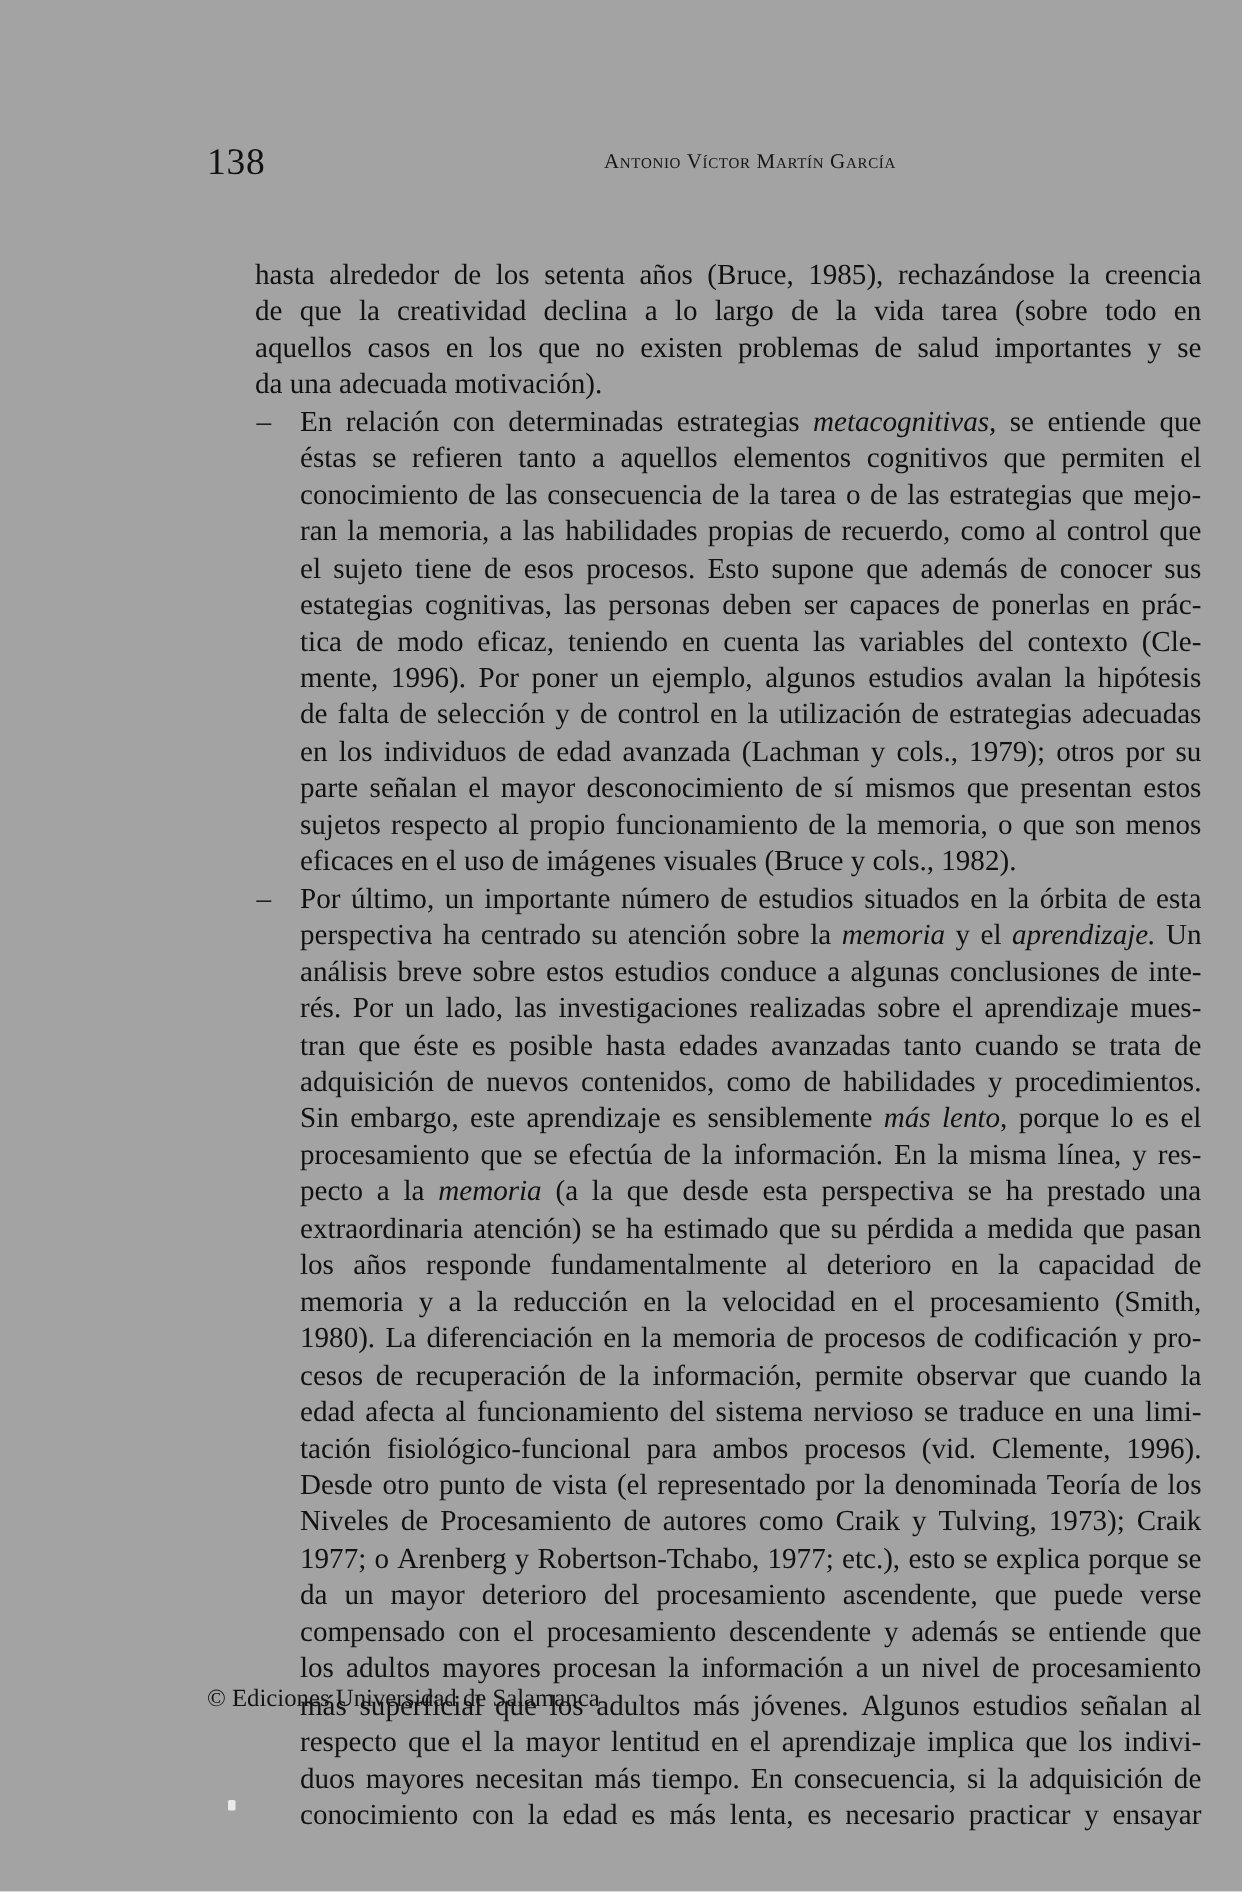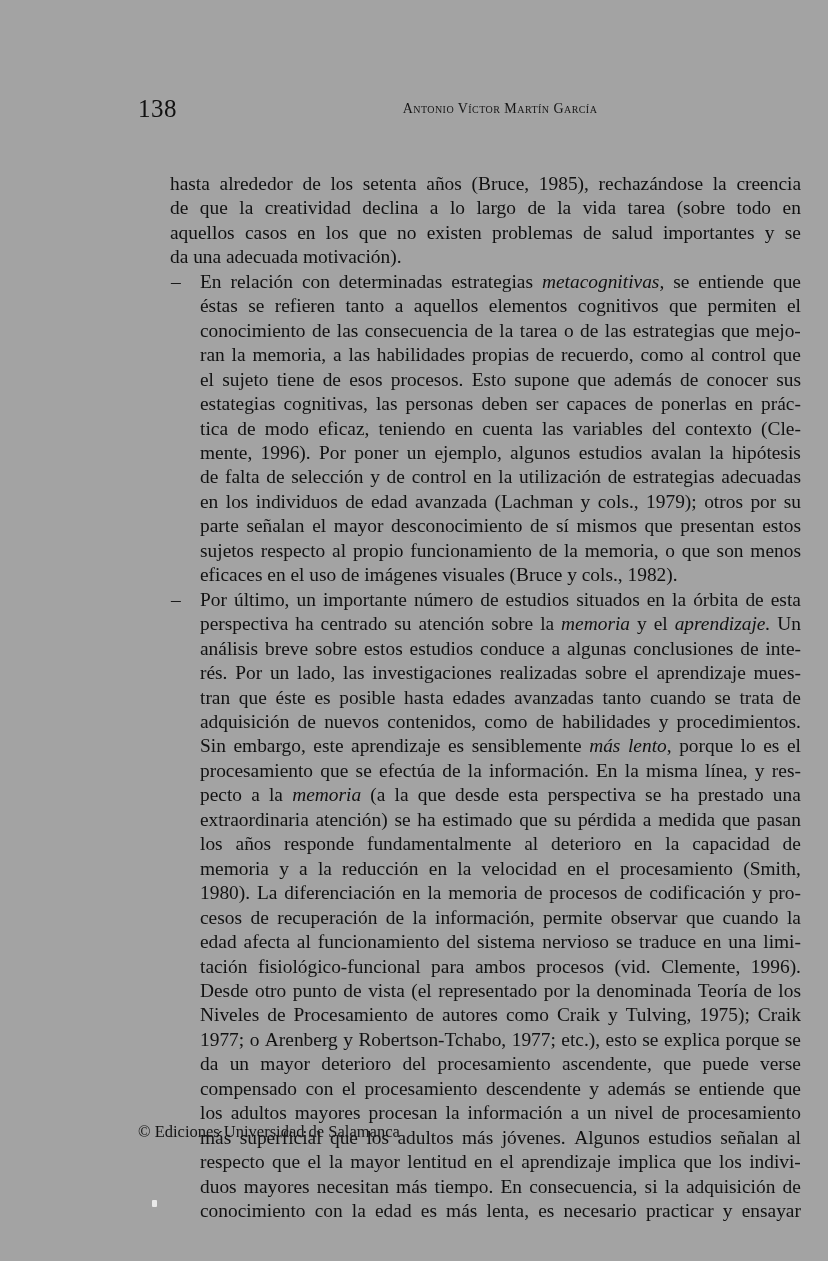--- a/index.html
+++ b/index.html
@@ -573,21 +573,21 @@
         <div class="ln j">
           <span><span>Niveles</span></span>
           <span><span>de</span></span>
           <span><span>Procesamiento</span></span>
           <span><span>de</span></span>
           <span><span>autores</span></span>
           <span><span>como</span></span>
           <span><span>Craik</span></span>
           <span><span>y</span></span>
           <span><span>Tulving,</span></span>
-          <span><span>1975);</span></span>
+          <span><span>1973);</span></span>
           <span><span>Craik</span></span>
         </div>
         <div class="ln j">
           <span><span>1977;</span></span>
           <span><span>o</span></span>
           <span><span>Arenberg</span></span>
           <span><span>y</span></span>
           <span><span>Robertson-Tchabo,</span></span>
           <span><span>1977;</span></span>
           <span><span>etc.),</span></span>

